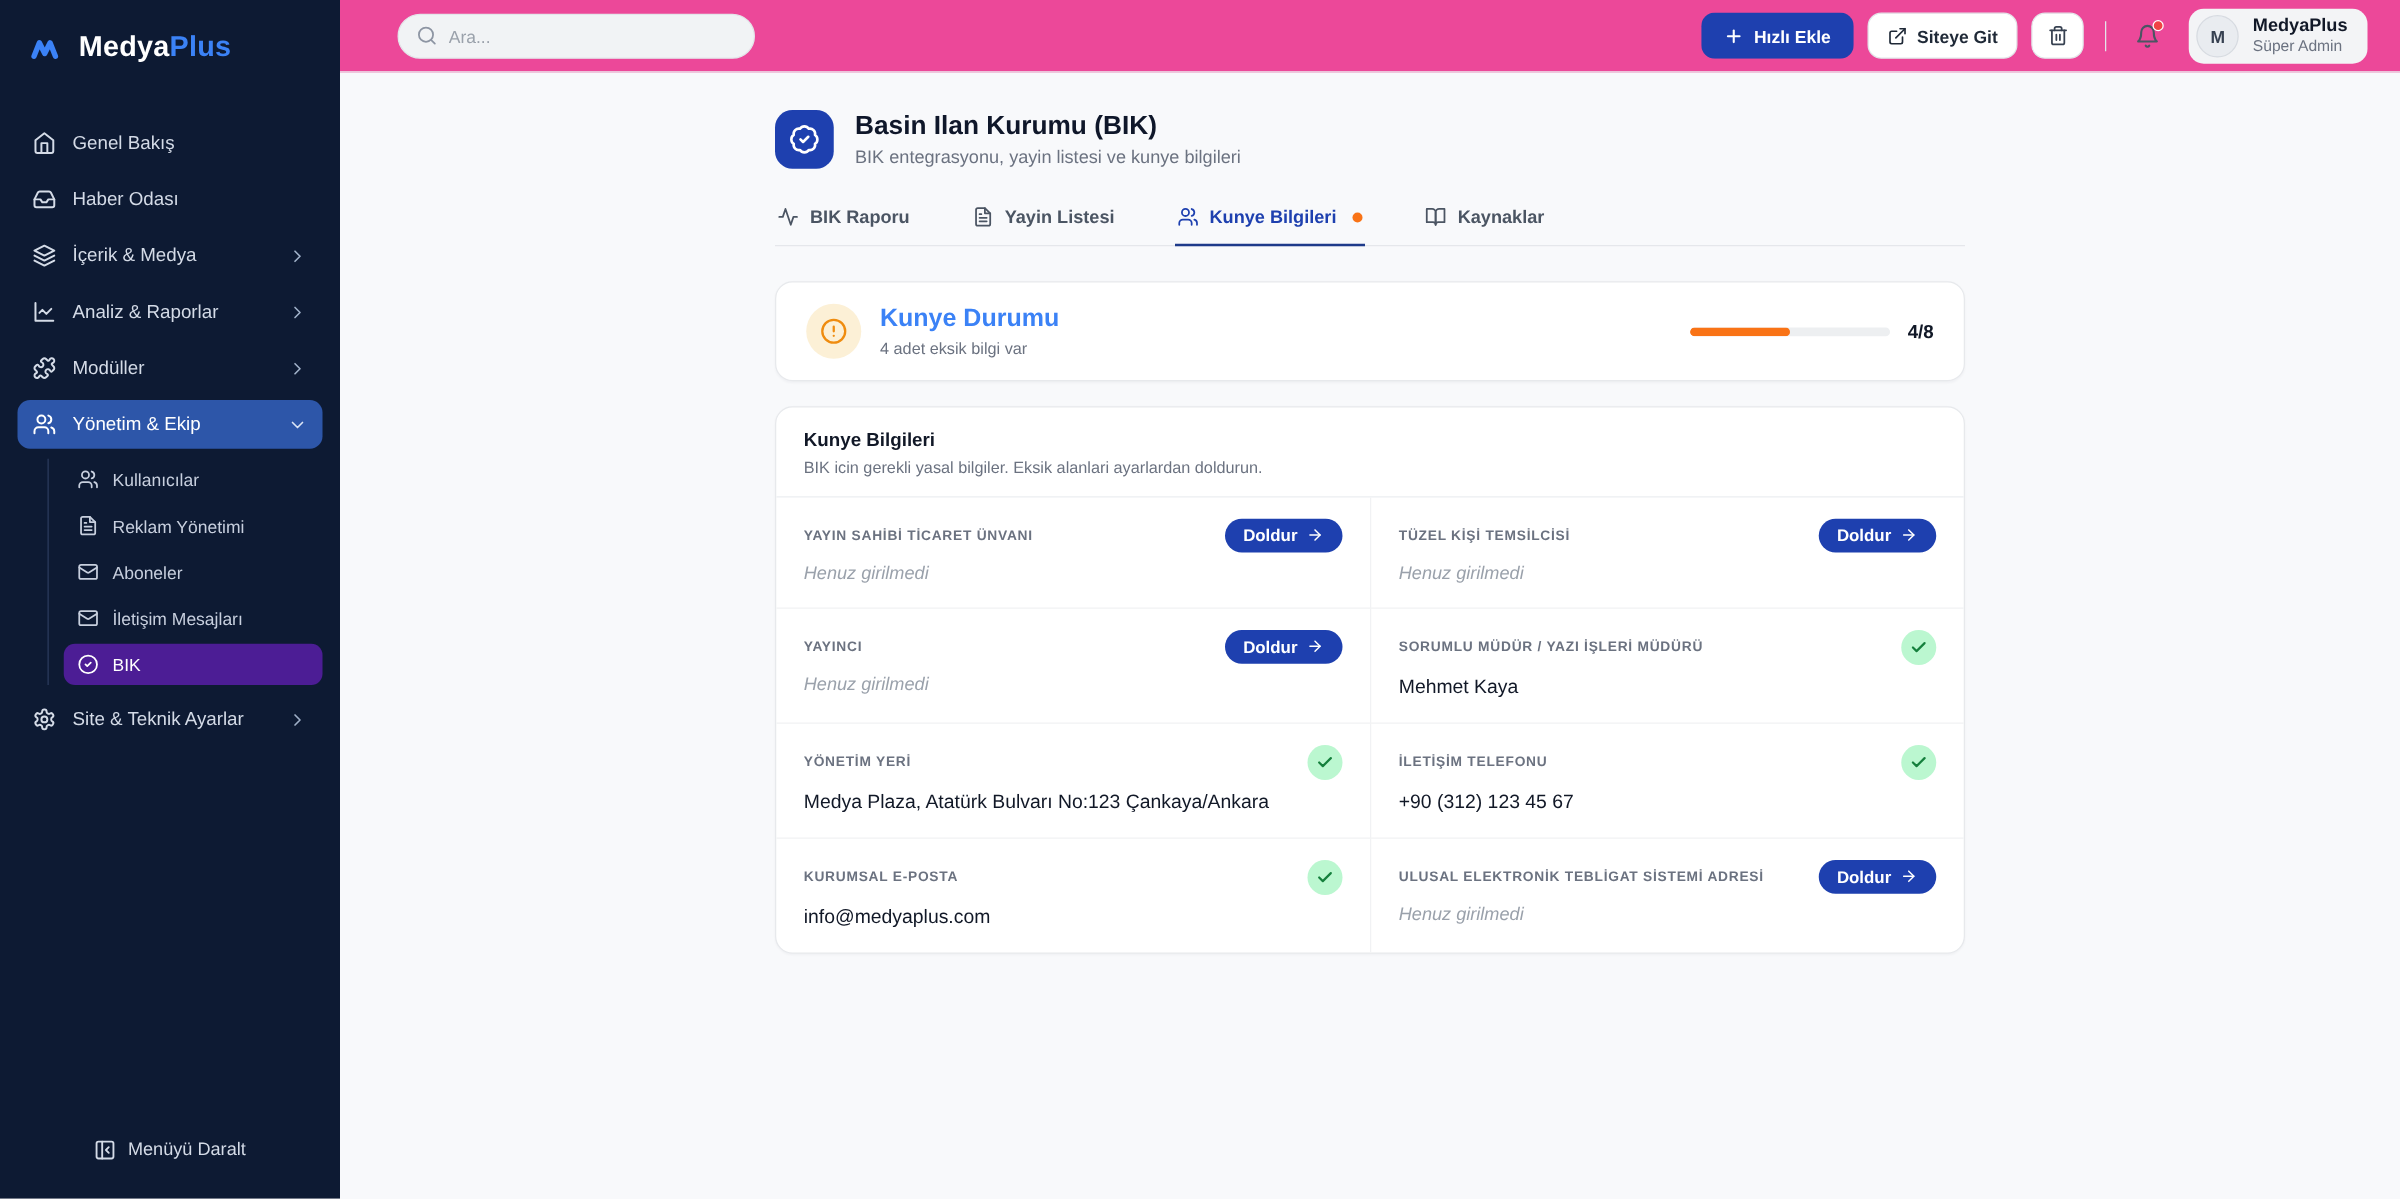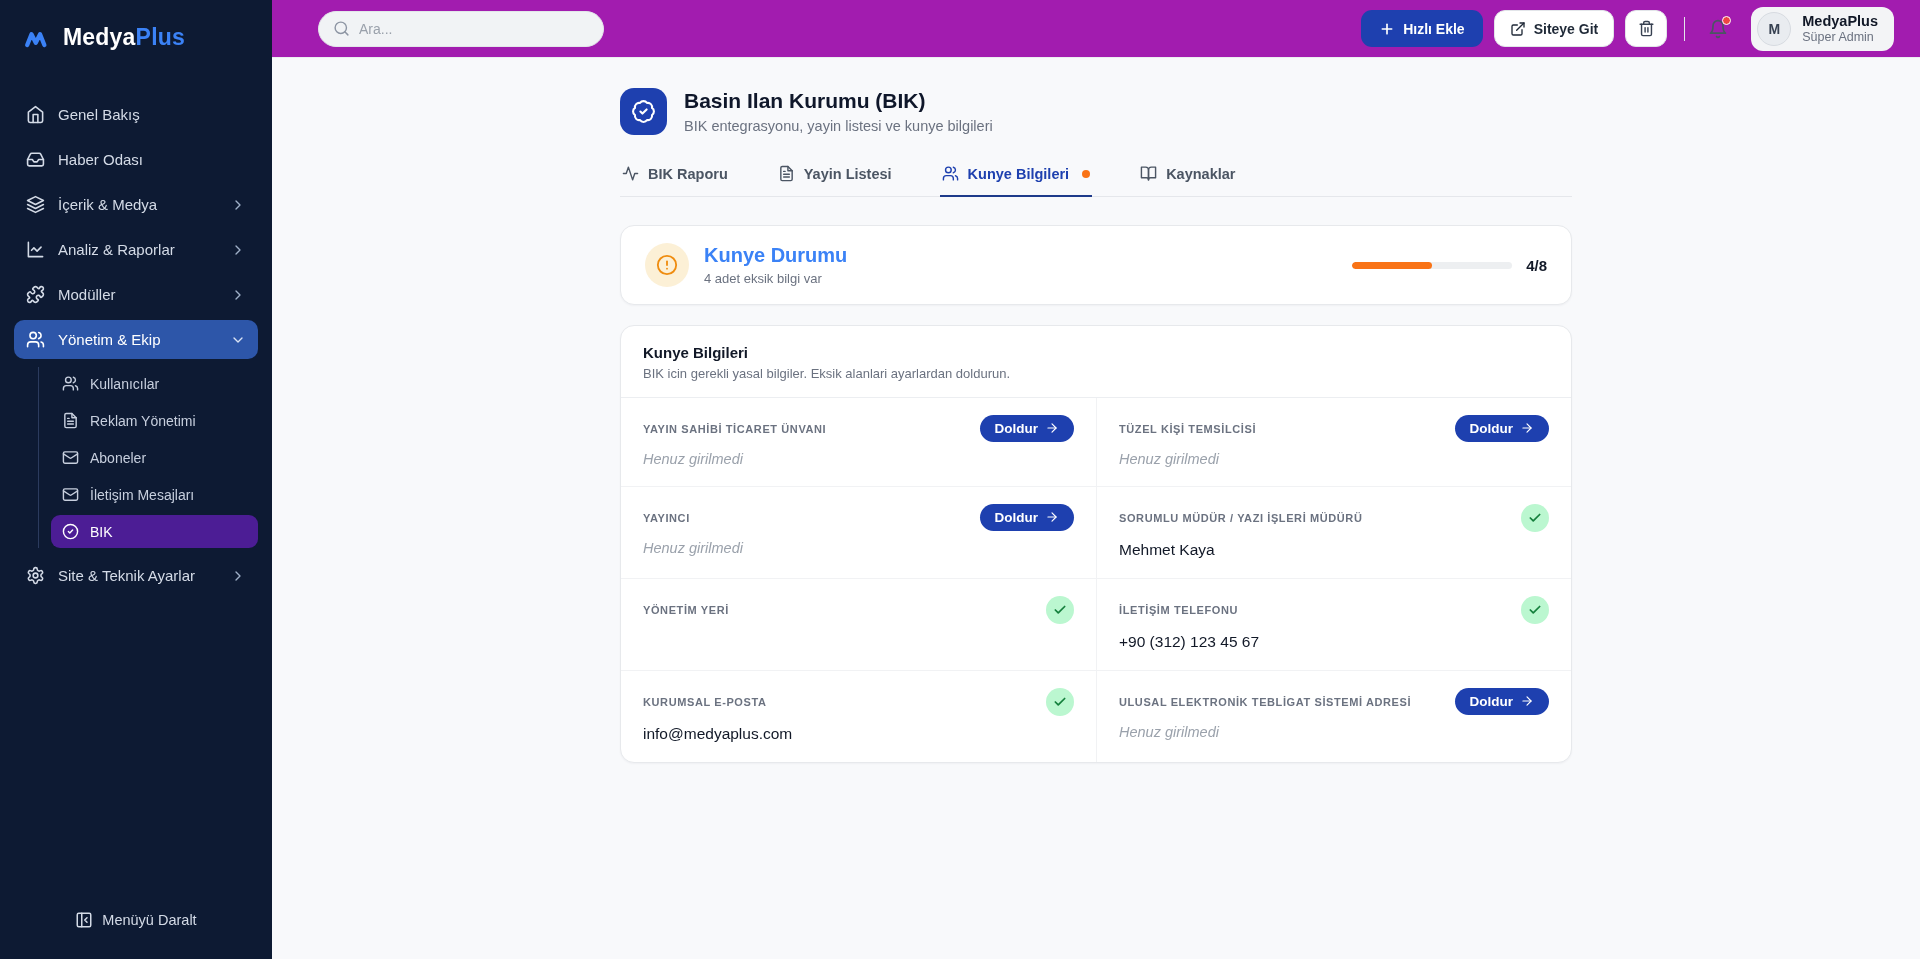--- a/index.html
+++ b/index.html
@@ -21,21 +21,21 @@
   .nav-item .chev { margin-left:auto; color:#9fb0c8; }
   .nav-item.active { background:#2d56a9; color:#ffffff; }
   .nav-item.active .chev { color:#dbe4f5; }
   .submenu { margin:2px 0 2px 24px; padding-left:12px; border-left:1px solid #2b3b5e; display:flex; flex-direction:column; gap:4px; }
   .sub-item { display:flex; align-items:center; gap:11px; padding:8px 11px; border-radius:9px; color:#c7cfde; font-size:14px; cursor:pointer; }
   .sub-item.active { background:#4c1d95; color:#ffffff; }
   .collapse-row { margin-top:auto; display:flex; align-items:center; justify-content:center; gap:9px; color:#d4dbe7; font-size:14.5px; padding:10px; cursor:pointer; }
 
   
   .main { flex:1; display:flex; flex-direction:column; min-width:0; }
-  .topbar { height:58px; background:#a21caf; border-bottom:1px solid #ebedf0; display:flex; align-items:center; padding:0 26px 0 46px; flex:none; }
+  .topbar { height:58px; background:#ec4899; border-bottom:1px solid #ebedf0; display:flex; align-items:center; padding:0 26px 0 46px; flex:none; }
   .search { width:286px; height:36px; background:#f1f3f5; border:1px solid #e3e6ea; border-radius:999px; display:flex; align-items:center; gap:9px; padding:0 14px; color:#8d95a3; }
   .search input { border:none; outline:none; background:transparent; font-size:14px; color:#374151; width:100%; font-family:inherit; }
   .search input::placeholder { color:#9aa1ab; }
   .tb-right { margin-left:auto; display:flex; align-items:center; gap:11px; }
   .btn { display:flex; align-items:center; gap:8px; height:37px; border-radius:11px; font-size:14px; font-weight:700; cursor:pointer; border:1px solid transparent; }
   .btn-primary { background:#1e40af; color:#fff; padding:0 17px; }
   .btn-outline { background:#fff; color:#1f2937; border-color:#e2e5e9; padding:0 15px; font-weight:600; }
   .icon-btn { width:42px; height:37px; border:1px solid #e2e5e9; border-radius:11px; background:#fff; display:flex; align-items:center; justify-content:center; color:#374151; cursor:pointer; }
   .v-div { width:1px; height:24px; background:#e3e6ea; margin:0 6px; }
   .bell-wrap { position:relative; padding:6px; color:#4b5563; cursor:pointer; margin-right:6px; }
@@ -473,20 +473,21 @@
 
             <div class="cell">
               <div class="cell-top">
                 <span class="f-label">YÖNETİM YERİ</span>
                 <span class="check-badge">
                     <svg class="ic" width="14" height="14" fill="none" stroke="currentColor" stroke-width="3" stroke-linecap="round" stroke-linejoin="round">
                       <use href="#i-check"></use>
                     </svg>
                   </span>
               </div>
+              <div class="f-value">Medya Plaza, Atatürk Bulvarı No:123 Çankaya/Ankara</div>
             </div>
 
             <div class="cell col2">
               <div class="cell-top">
                 <span class="f-label">İLETİŞİM TELEFONU</span>
                 <span class="check-badge">
                     <svg class="ic" width="14" height="14" fill="none" stroke="currentColor" stroke-width="3" stroke-linecap="round" stroke-linejoin="round">
                       <use href="#i-check"></use>
                     </svg>
                   </span>

